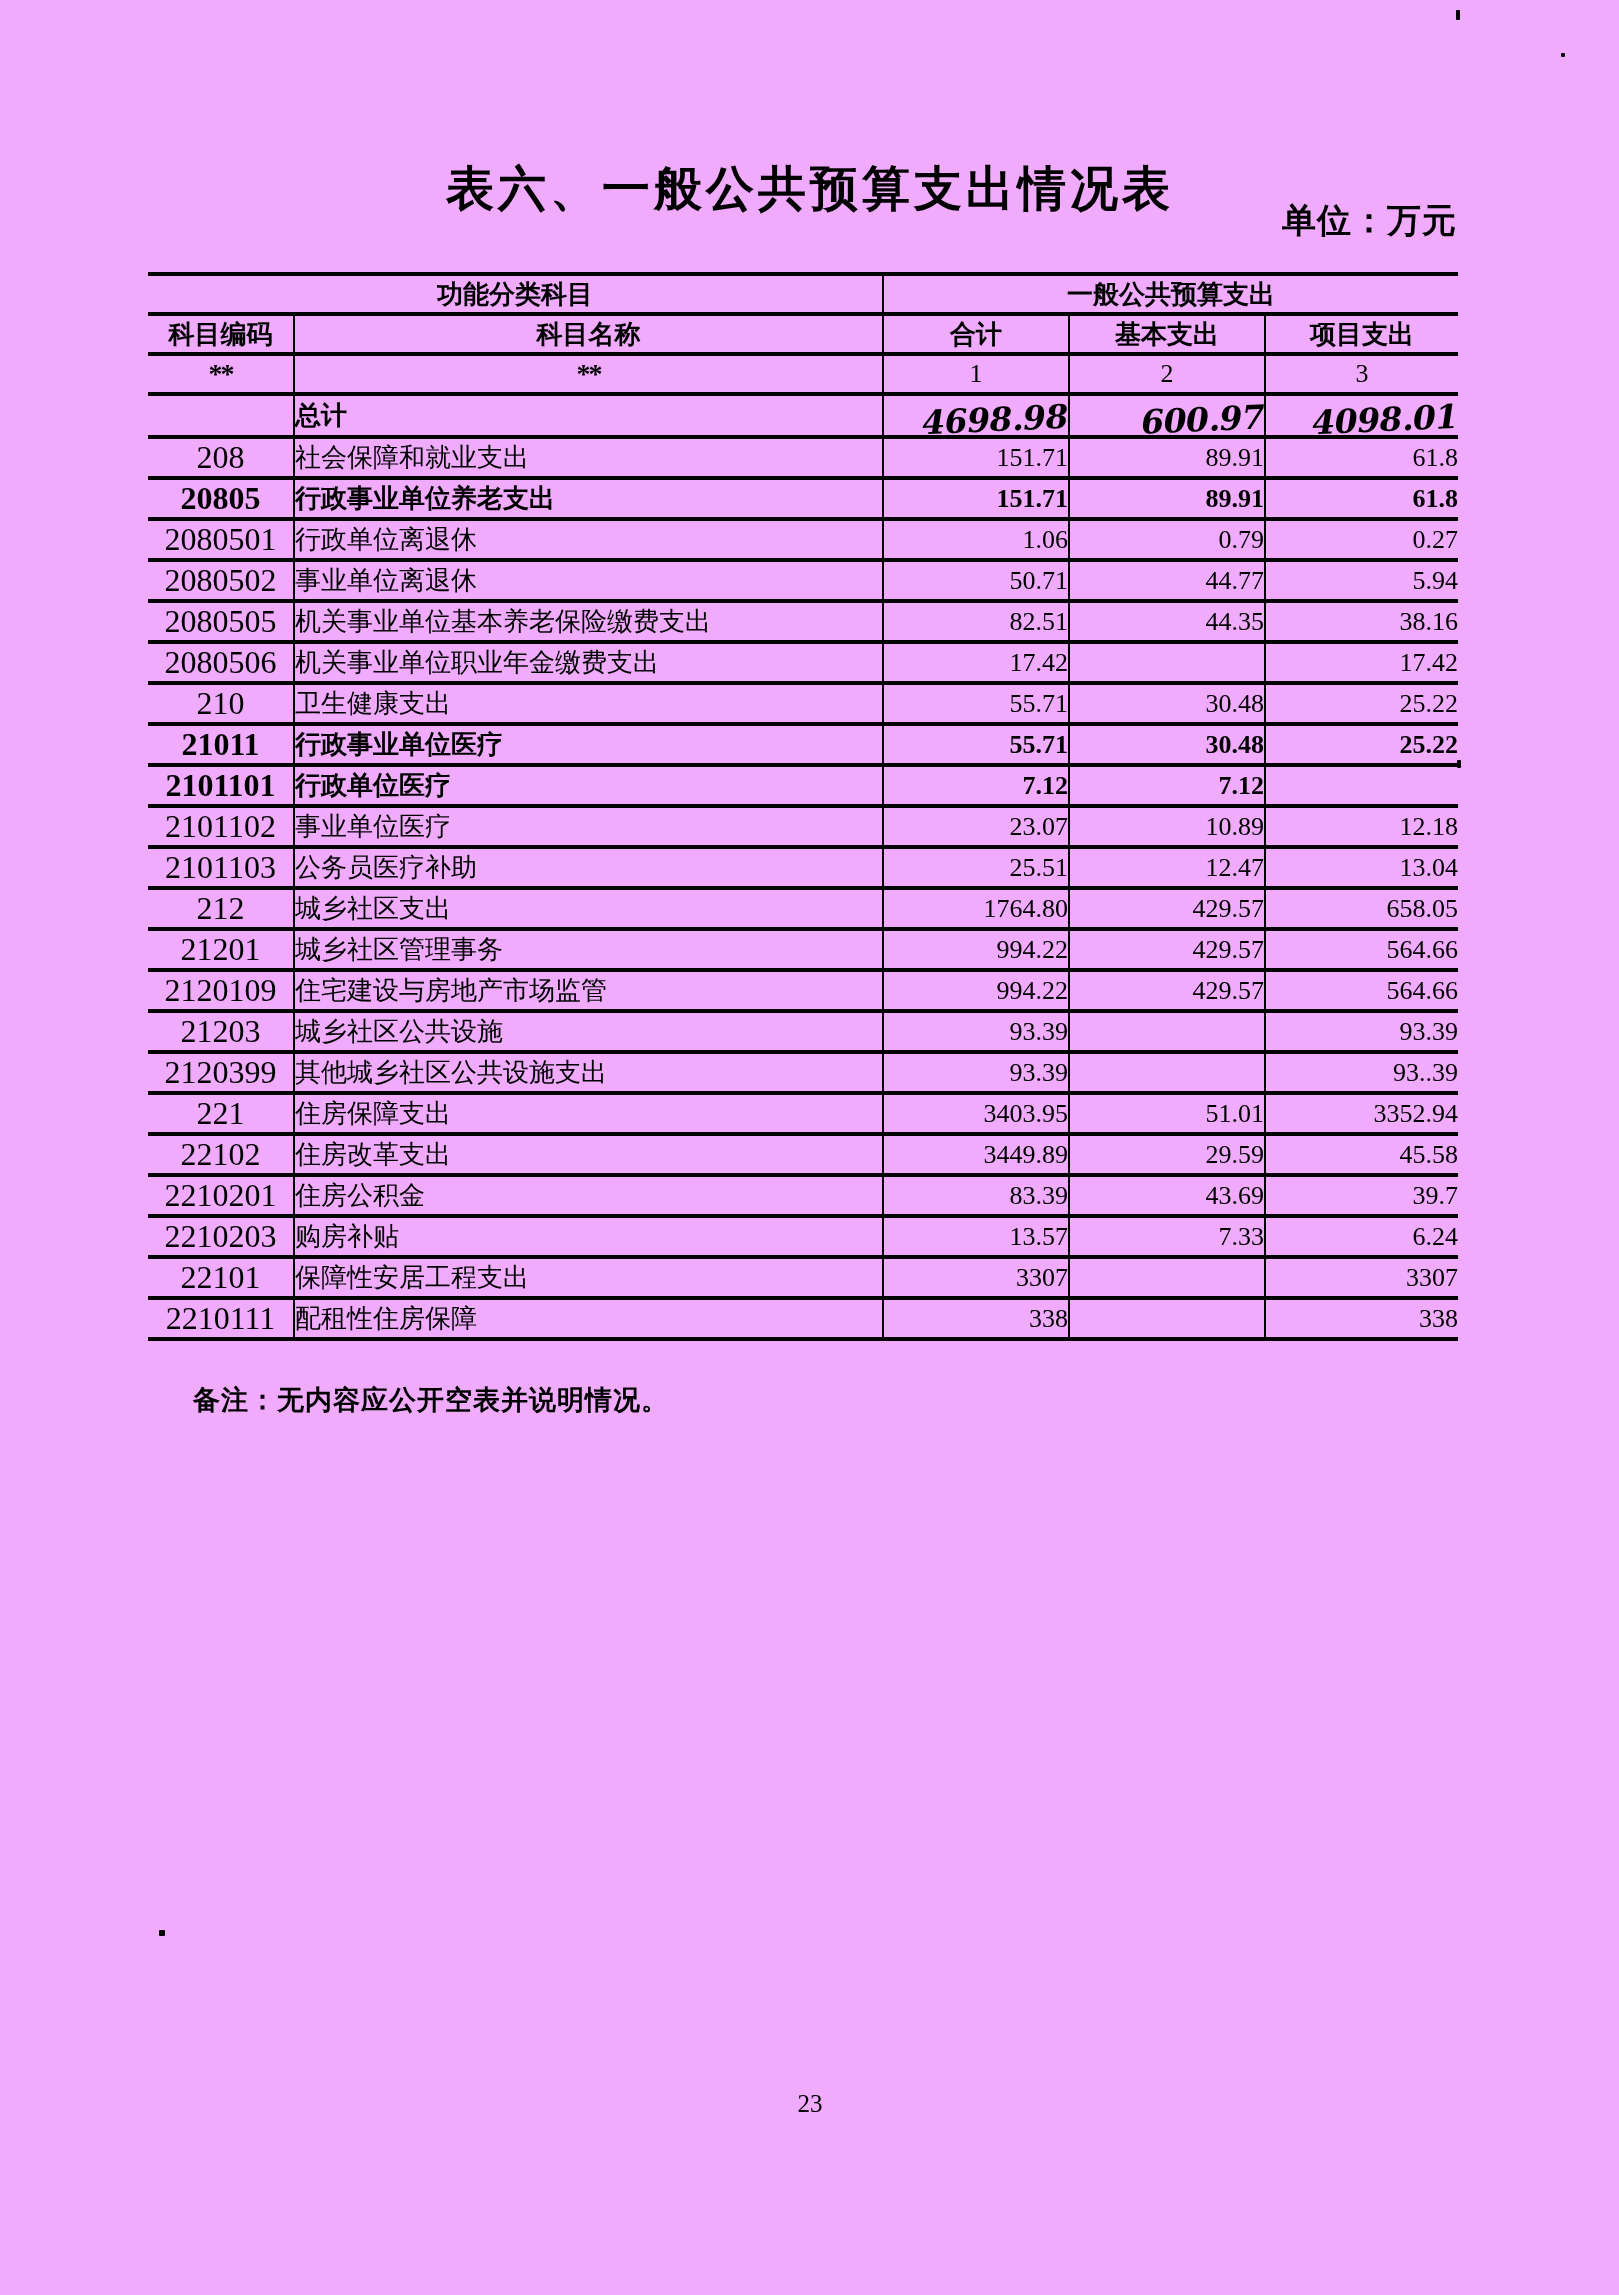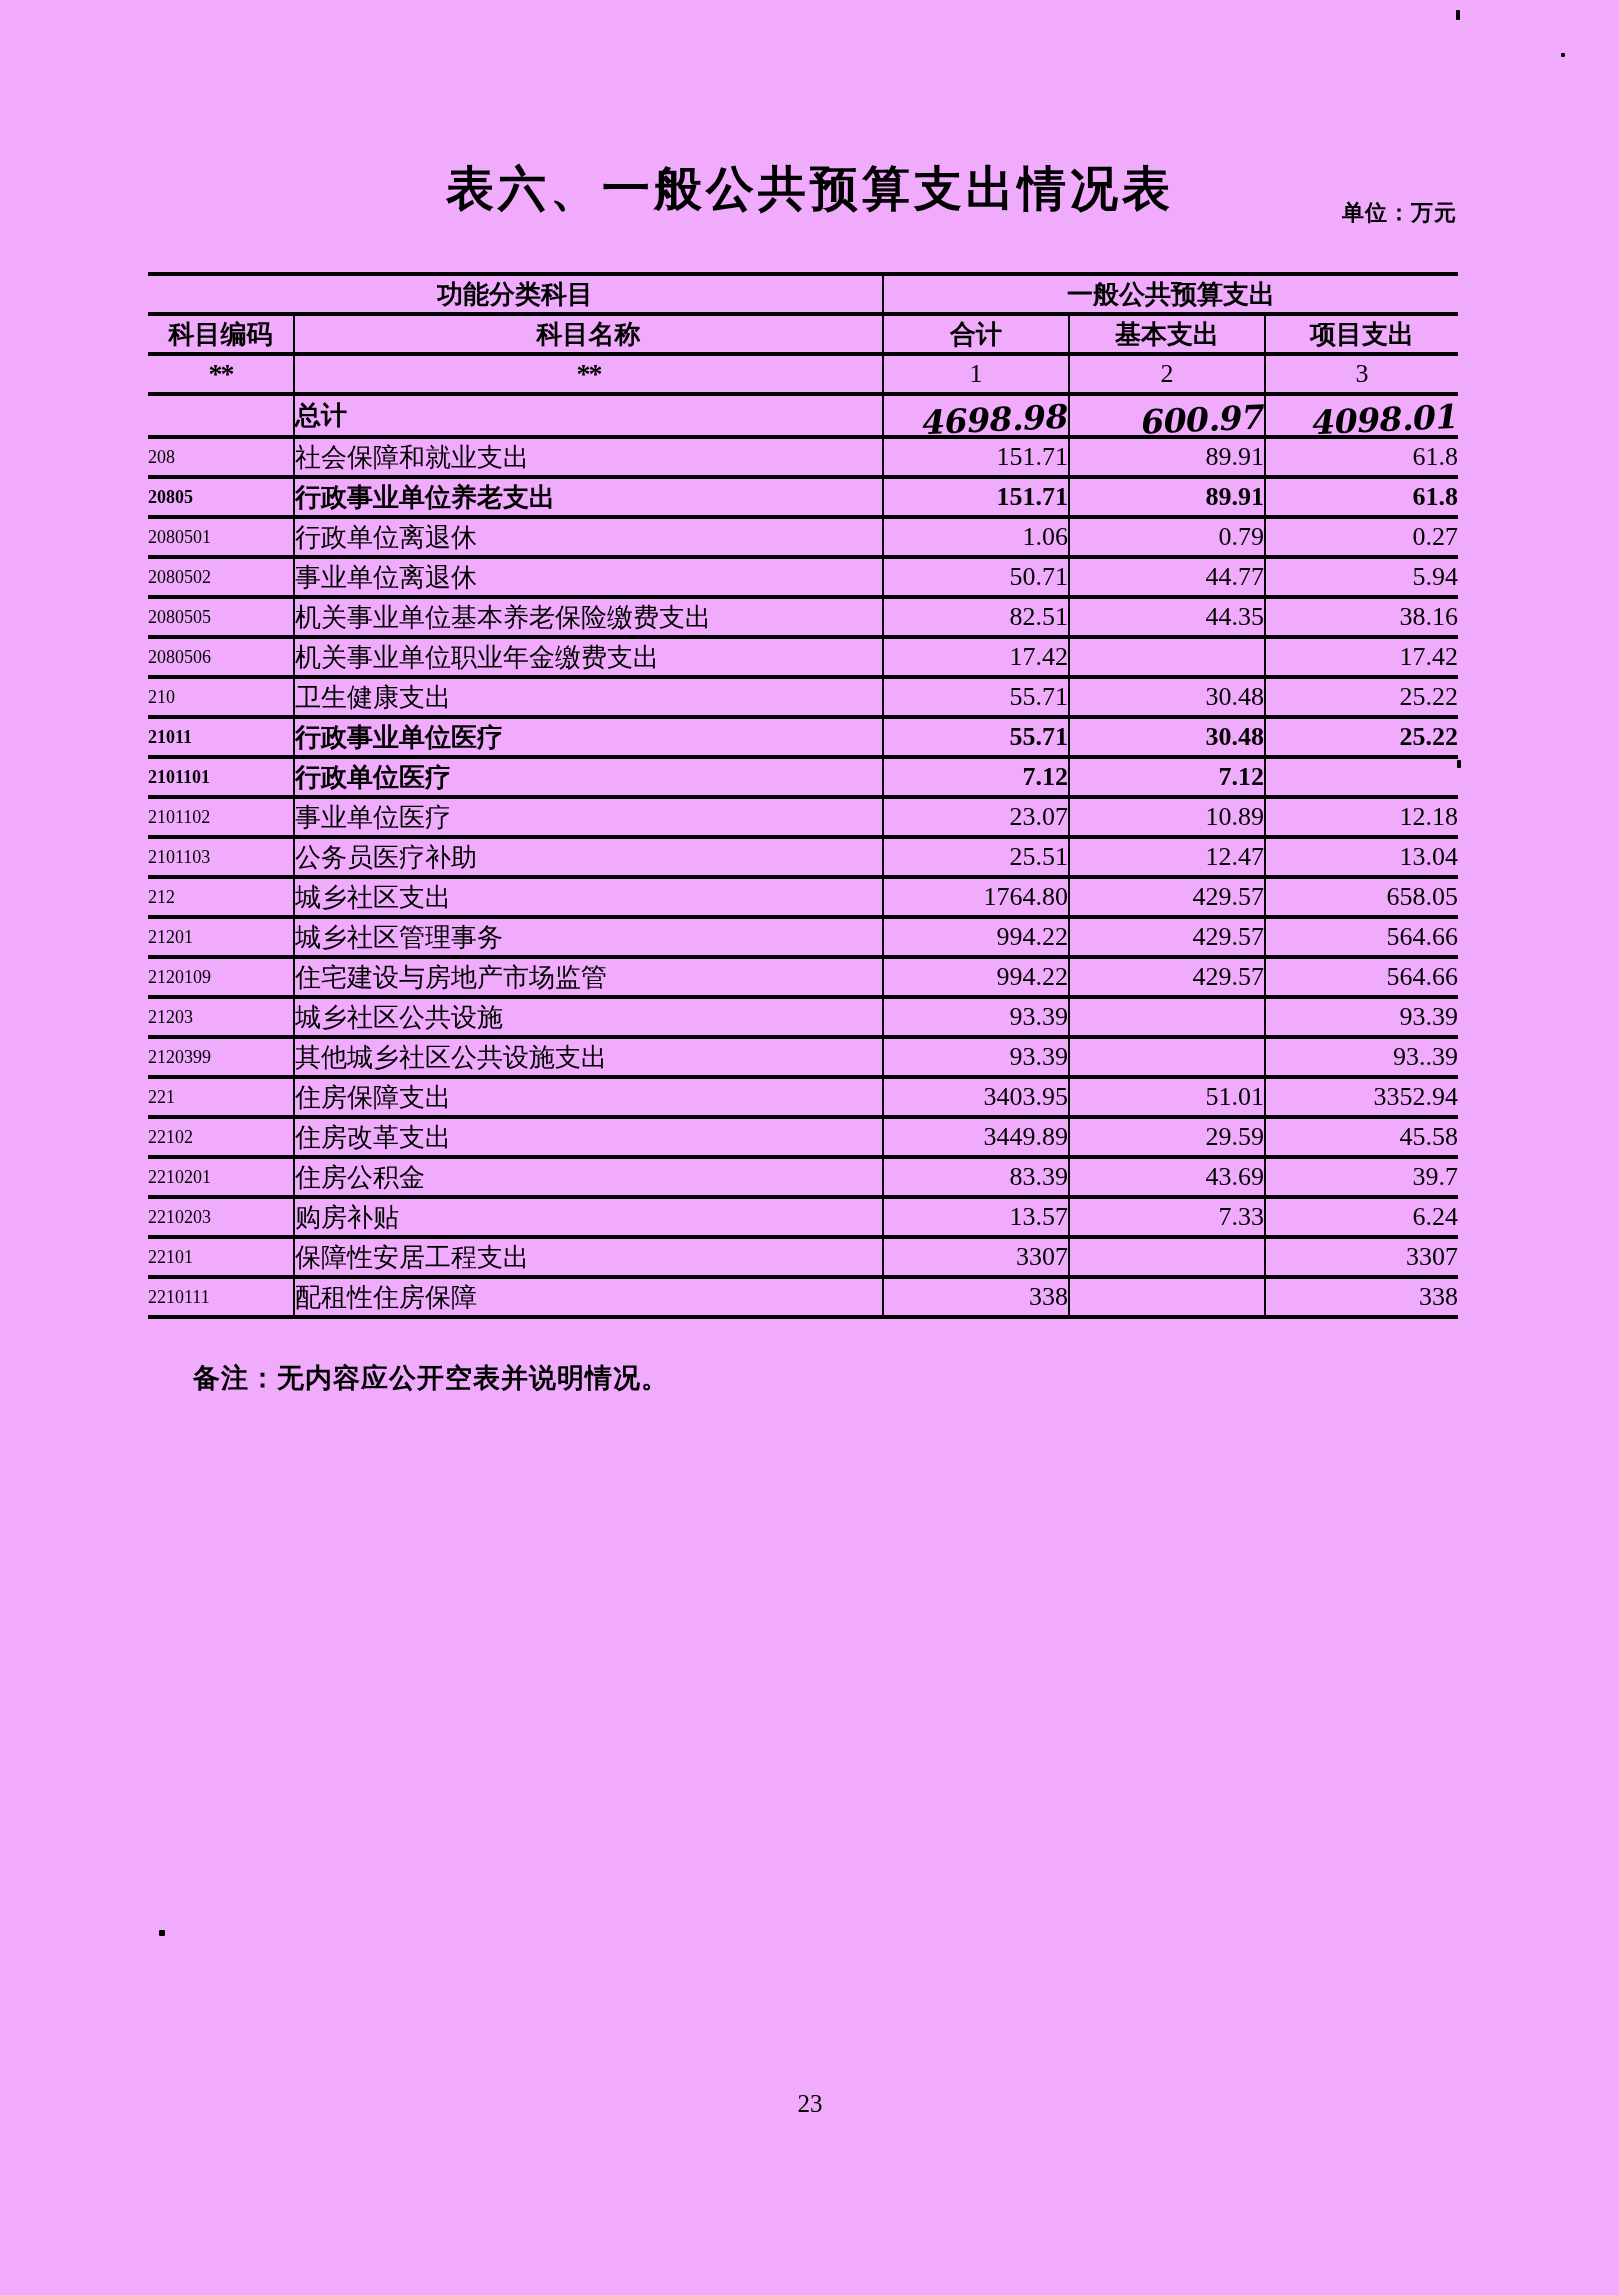--- a/index.html
+++ b/index.html
@@ -24,21 +24,21 @@
     text-align: center;
     font-size: 48px;
     font-weight: bold;
     letter-spacing: 4px;
     white-space: nowrap;
   }
   .unit {
     position: absolute;
     top: 198px;
     right: 163px;
-    font-size: 22px;
+    font-size: 34px;
     font-weight: bold;
     letter-spacing: 1px;
   }
   .table-area {
     position: absolute;
     left: 148px;
     top: 272px;
     width: 1309px;
   }
   table.budget {
@@ -69,23 +69,23 @@
     letter-spacing: -2px;
     font-family: "Liberation Serif", serif;
   }
   .colnum {
     text-align: center;
     font-weight: normal;
     font-size: 26px;
     font-family: "Liberation Serif", serif;
   }
   td.code {
-    text-align: left;
+    text-align: center;
     padding-left: 16px;
-    font-size: 18px;
+    font-size: 32px;
     font-family: "Liberation Serif", serif;
   }
   td.name {
     text-align: left;
     padding-left: 17px;
     font-size: 26px;
     font-family: "DejaVu Sans", sans-serif;
     white-space: nowrap;
   }
   td.num {

